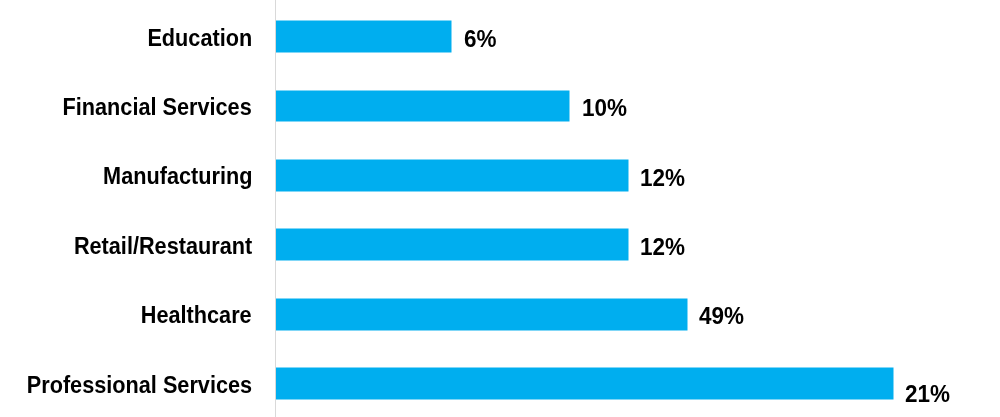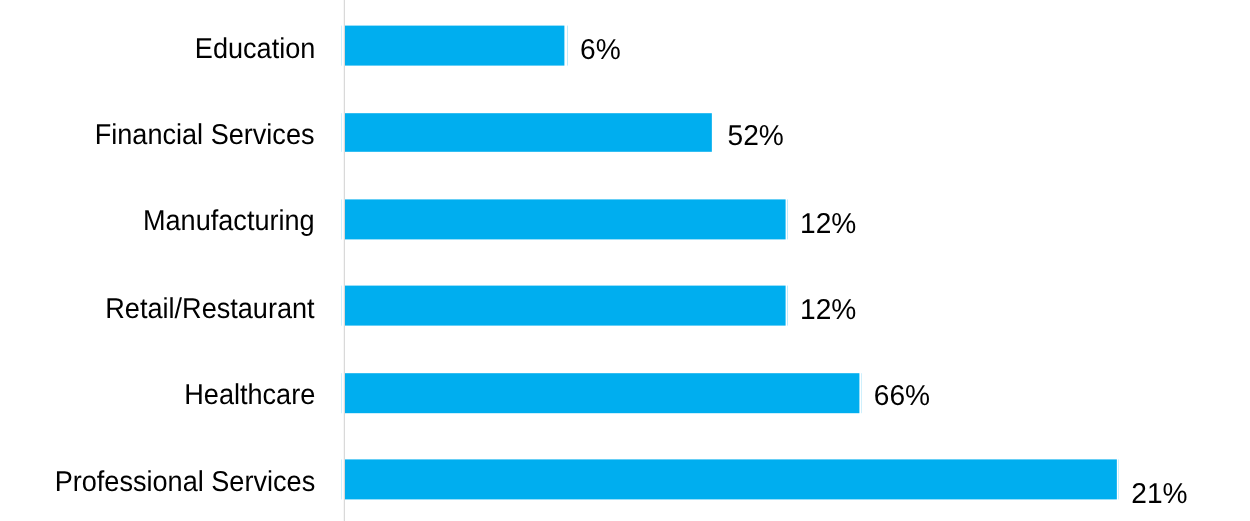--- a/index.html
+++ b/index.html
@@ -13,20 +13,21 @@
     height: 417px;
     overflow: hidden;
     font-family: "Liberation Sans", sans-serif;
   }
   #chart {
     position: relative;
     width: 1000px;
     height: 417px;
     background: #ffffff;
     overflow: hidden;
+    font-weight: bold;
   }
   .axis-line {
     position: absolute;
     left: 275px;
     top: 0px;
     width: 1px;
     height: 417px;
     background: #d9d9d9;
   }
   .bar-row {
@@ -72,42 +73,42 @@
         <div class="bar" style="left:273px;top:19px;width:181px;height:35px;background:linear-gradient(to bottom,rgba(0,174,239,0) 1px,rgba(0,174,239,1) 2px,rgba(0,174,239,1) 33px,rgba(0,174,239,0) 34px)"></div>
         <div class="bar-fade" style="left:273px;top:19px;width:2.82px;height:35px;background:linear-gradient(to right,#ffffff 0px,#ffffff 1.82px,rgba(255,255,255,0) 2.82px)"></div>
         <div class="bar-fade" style="left:451.375px;top:19px;width:2.625px;height:35px;background:linear-gradient(to right,rgba(255,255,255,0) 0px,#ffffff 1px)"></div>
         <div class="val-label" style="top:28px;left:463.8754px">6%</div>
       </div>
       <div class="bar-row" style="top: 0px;">
         <div class="cat-label" style="top:95.9px">Financial Services</div>
         <div class="bar" style="left:273px;top:88px;width:299px;height:36px;background:linear-gradient(to bottom,rgba(0,174,239,0) 2px,rgba(0,174,239,1) 3px,rgba(0,174,239,1) 33px,rgba(0,174,239,0) 34px)"></div>
         <div class="bar-fade" style="left:273px;top:88px;width:2.82px;height:36px;background:linear-gradient(to right,#ffffff 0px,#ffffff 1.82px,rgba(255,255,255,0) 2.82px)"></div>
         <div class="bar-fade" style="left:569.079px;top:88px;width:2.921px;height:36px;background:linear-gradient(to right,rgba(255,255,255,0) 0px,#ffffff 1px)"></div>
-        <div class="val-label" style="top:97px;left:581.579px">52%</div>
+        <div class="val-label" style="top:97px;left:581.579px">10%</div>
       </div>
       <div class="bar-row" style="top: 0px;">
         <div class="cat-label" style="top:165.3px">Manufacturing</div>
         <div class="bar" style="left:273px;top:157px;width:357px;height:36px;background:linear-gradient(to bottom,rgba(0,174,239,0) 2px,rgba(0,174,239,1) 3px,rgba(0,174,239,1) 34px,rgba(0,174,239,0) 35px)"></div>
         <div class="bar-fade" style="left:273px;top:157px;width:2.82px;height:36px;background:linear-gradient(to right,#ffffff 0px,#ffffff 1.82px,rgba(255,255,255,0) 2.82px)"></div>
         <div class="bar-fade" style="left:627.931px;top:157px;width:2.069px;height:36px;background:linear-gradient(to right,rgba(255,255,255,0) 0px,#ffffff 1px)"></div>
         <div class="val-label" style="top:167.4px;left:640.4308px">12%</div>
       </div>
       <div class="bar-row" style="top: 0px;">
         <div class="cat-label" style="top:234.7px">Retail/Restaurant</div>
         <div class="bar" style="left:273px;top:227px;width:357px;height:36px;background:linear-gradient(to bottom,rgba(0,174,239,0) 1px,rgba(0,174,239,1) 2px,rgba(0,174,239,1) 33px,rgba(0,174,239,0) 34px)"></div>
         <div class="bar-fade" style="left:273px;top:227px;width:2.82px;height:36px;background:linear-gradient(to right,#ffffff 0px,#ffffff 1.82px,rgba(255,255,255,0) 2.82px)"></div>
         <div class="bar-fade" style="left:627.931px;top:227px;width:2.069px;height:36px;background:linear-gradient(to right,rgba(255,255,255,0) 0px,#ffffff 1px)"></div>
         <div class="val-label" style="top:235.8px;left:640.4308px">12%</div>
       </div>
       <div class="bar-row" style="top: 0px;">
         <div class="cat-label" style="top:304.1px">Healthcare</div>
         <div class="bar" style="left:273px;top:296px;width:416px;height:36px;background:linear-gradient(to bottom,rgba(0,174,239,0) 2px,rgba(0,174,239,1) 3px,rgba(0,174,239,1) 34px,rgba(0,174,239,0) 35px)"></div>
         <div class="bar-fade" style="left:273px;top:296px;width:2.82px;height:36px;background:linear-gradient(to right,#ffffff 0px,#ffffff 1.82px,rgba(255,255,255,0) 2.82px)"></div>
         <div class="bar-fade" style="left:686.783px;top:296px;width:2.217px;height:36px;background:linear-gradient(to right,rgba(255,255,255,0) 0px,#ffffff 1px)"></div>
-        <div class="val-label" style="top:305.2px;left:699.2826px">66%</div>
+        <div class="val-label" style="top:305.2px;left:699.2826px">49%</div>
       </div>
       <div class="bar-row" style="top: 0px;">
         <div class="cat-label" style="top:373.5px">Professional Services</div>
         <div class="bar" style="left:273px;top:366px;width:622px;height:36px;background:linear-gradient(to bottom,rgba(0,174,239,0) 1px,rgba(0,174,239,1) 2px,rgba(0,174,239,1) 33px,rgba(0,174,239,0) 34px)"></div>
         <div class="bar-fade" style="left:273px;top:366px;width:2.82px;height:36px;background:linear-gradient(to right,#ffffff 0px,#ffffff 1.82px,rgba(255,255,255,0) 2.82px)"></div>
         <div class="bar-fade" style="left:892.764px;top:366px;width:2.236px;height:36px;background:linear-gradient(to right,rgba(255,255,255,0) 0px,#ffffff 1px)"></div>
         <div class="val-label" style="top:383px;left:905.2638999999999px">21%</div>
       </div>
     </div>
   <div class="axis-line"></div>

